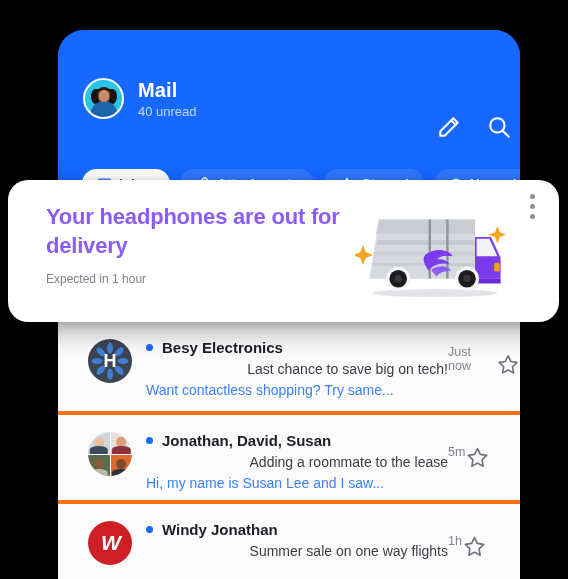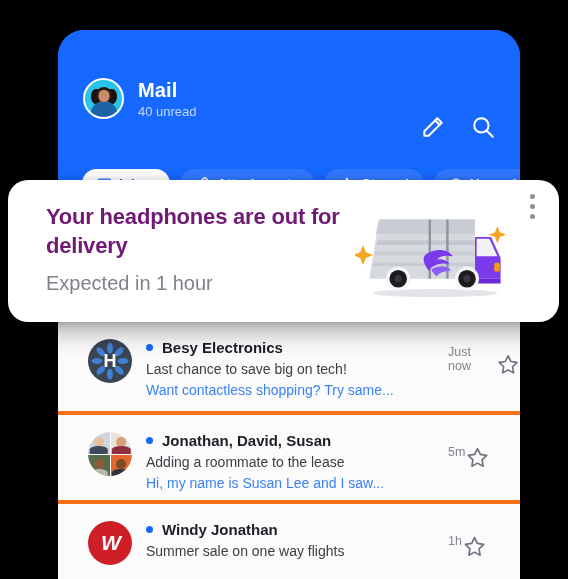--- a/index.html
+++ b/index.html
@@ -18,20 +18,21 @@
     position:absolute;
     left:58px;top:30px;
     width:462px;height:549px;
     background:#1668ff;
     border-radius:26px 26px 0 0;
     overflow:hidden;
   }
   .mail-header{
     position:absolute;left:0;top:0;width:100%;height:150px;
     background:#1668ff;
+    padding-left:16px;
   }
   .brand{
     position:absolute;left:25px;top:48px;
     display:flex;align-items:center;gap:14px;
   }
   .avatar-ring{
     width:41px;height:41px;border-radius:50%;
     background:#29c4e8;
     border:2.5px solid #ffffff;
     box-sizing:border-box;
@@ -85,21 +86,21 @@
     box-sizing:border-box;
   }
   .row:first-child{border-top:none;}
   .row-av{width:44px;height:44px;border-radius:50%;margin-left:30px;flex:none;position:relative;overflow:hidden;}
   .row-main{margin-left:14px;flex:1;min-width:0;position:relative;}
   .row-name{
     display:flex;align-items:center;gap:9px;
     font-size:15px;font-weight:bold;color:#1d1f27;line-height:17px;
   }
   .dot{width:7px;height:7px;border-radius:50%;background:#1668ff;flex:none;}
-  .row-sub{font-size:14px;color:#3b3d45;margin-top:4px;line-height:18px;white-space:nowrap;overflow:hidden;}
+  .row-sub{font-size:14px;color:#3b3d45;margin-top:4px;line-height:18px;white-space:nowrap;overflow:hidden;text-align:right;}
   .row-pre{font-size:14px;color:#3b82f6;margin-top:3px;line-height:18px;white-space:nowrap;overflow:hidden;}
   .row-right{width:72px;flex:none;display:flex;flex-direction:row;align-items:center;padding-top:1px;}
   .row-time{font-size:12.5px;color:#83868f;}
   .star{margin-top:12px;cursor:pointer;}
 
   
   .av-h{background:#3c4554;}
   .av-h .petals{position:absolute;inset:4px;border-radius:50%;}
   .av-h .p{position:absolute;width:6px;height:11px;border-radius:50%;background:#3f7fd4;left:50%;top:50%;}
   .av-h .letter{
@@ -120,26 +121,26 @@
   
   .note{
     position:absolute;left:8px;top:180px;
     width:551px;height:142px;
     background:#ffffff;border-radius:20px;
     box-shadow:0 10px 26px rgba(0,0,0,.30), 0 2px 8px rgba(0,0,0,.18);
     overflow:hidden;
   }
   .note-title{
     position:absolute;left:38px;top:22px;width:300px;
-    font-size:22px;font-weight:bold;color:#701a75;line-height:29px;
+    font-size:22px;font-weight:bold;color:#8b5cf6;line-height:29px;
     letter-spacing:-.2px;
   }
   .note-sub{
     position:absolute;left:38px;top:92px;
-    font-size:20px;color:#7e828d;
+    font-size:12px;color:#7e828d;
   }
   .kebab{position:absolute;right:14px;top:14px;width:26px;height:34px;cursor:pointer;}
   .kebab i{display:block;width:5px;height:5px;border-radius:50%;background:#8b8f9c;margin:0 auto 5px;}
   .truck{position:absolute;right:44px;top:14px;width:160px;height:115px;}
 </style>
 </head>
 <body>
 
 <div class="stage">
 

